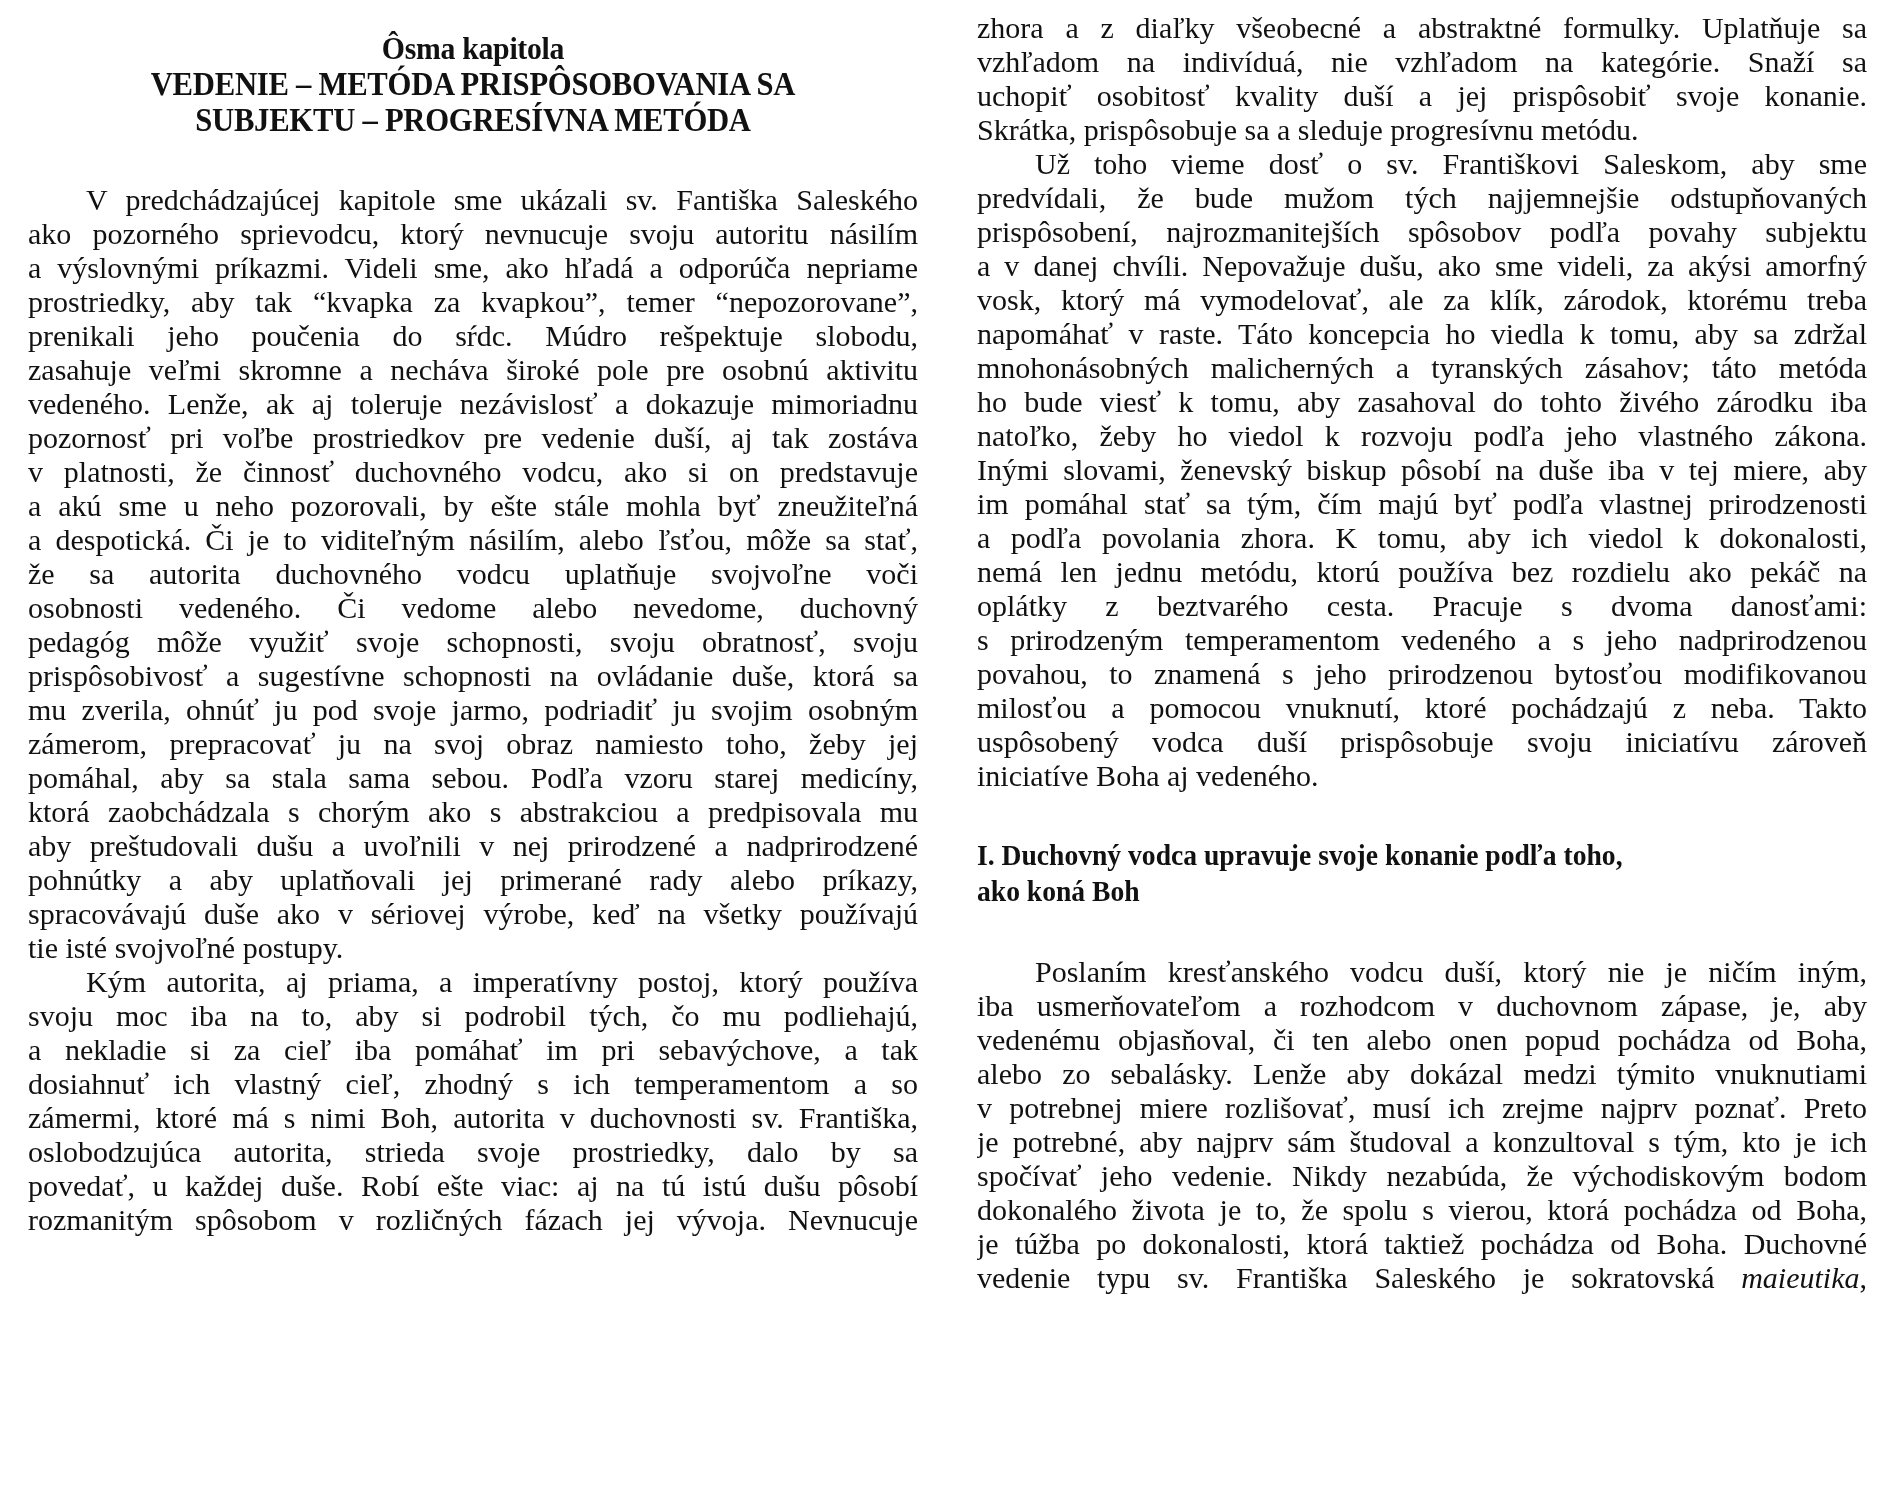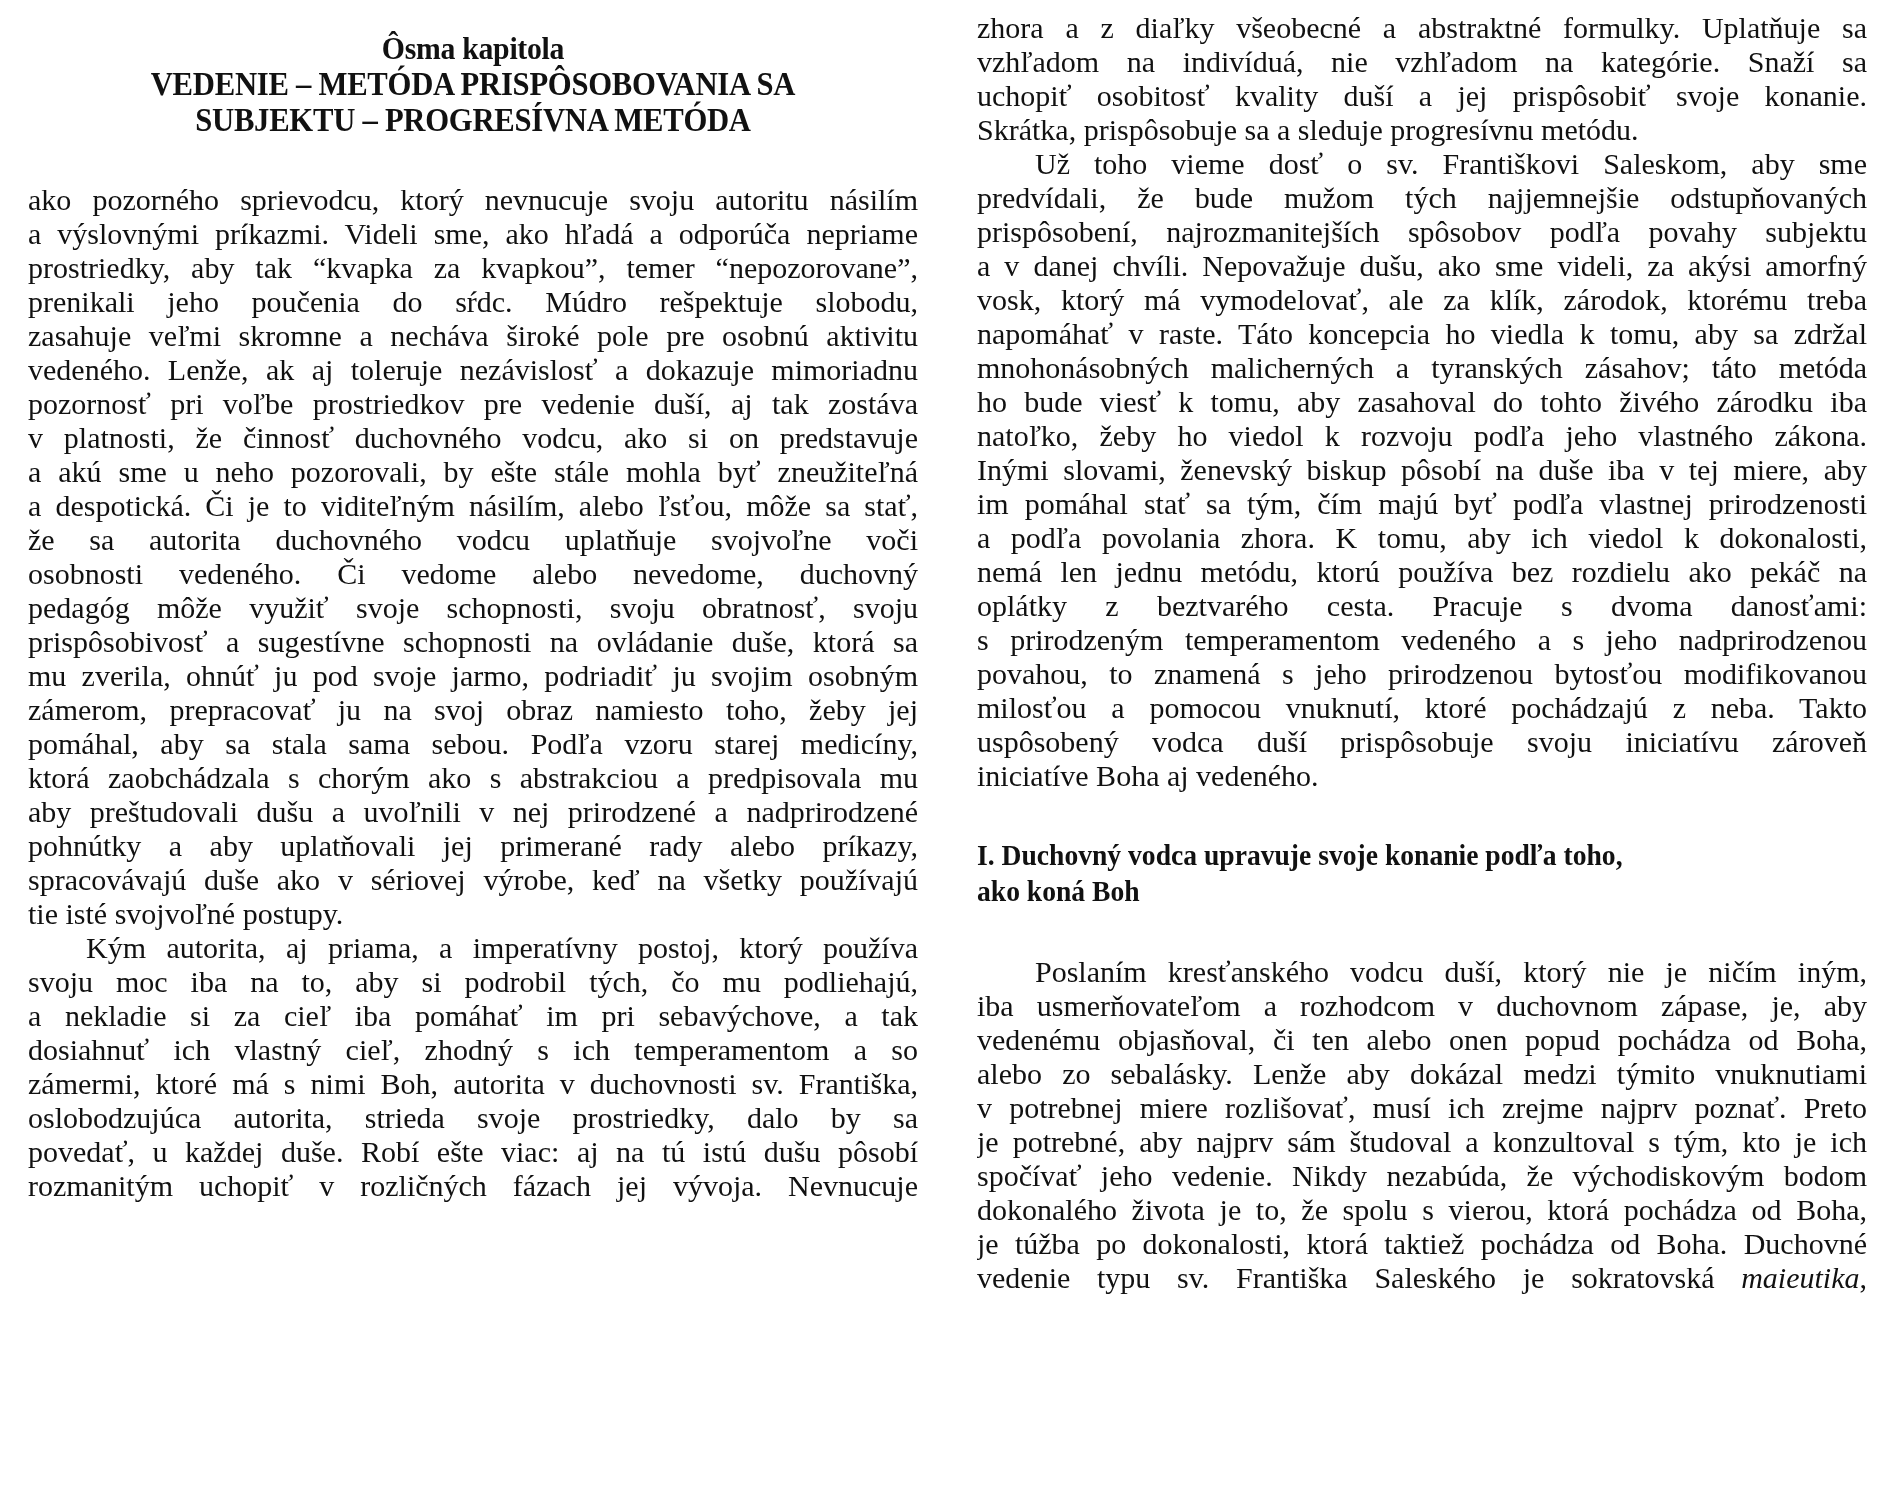--- a/index.html
+++ b/index.html
@@ -47,20 +47,21 @@
 <body>
 
 <div class="col col-left">
   <div class="chapter-head">
     <span class="l t1">Ôsma kapitola</span>
     <span class="l">VEDENIE – METÓDA PRISPÔSOBOVANIA SA</span>
     <span class="l">SUBJEKTU – PROGRESÍVNA METÓDA</span>
   </div>
   <div id="left-body" style="margin-top:45px;">
       <div class="para">
+        <span class="line indent">V predchádzajúcej kapitole sme ukázali sv. Fantiška Saleského</span>
         <span class="line">ako pozorného sprievodcu, ktorý nevnucuje svoju autoritu násilím</span>
         <span class="line">a výslovnými príkazmi. Videli sme, ako hľadá a odporúča nepriame</span>
         <span class="line">prostriedky, aby tak “kvapka za kvapkou”, temer “nepozorovane”,</span>
         <span class="line">prenikali jeho poučenia do sŕdc. Múdro rešpektuje slobodu,</span>
         <span class="line">zasahuje veľmi skromne a necháva široké pole pre osobnú aktivitu</span>
         <span class="line">vedeného. Lenže, ak aj toleruje nezávislosť a dokazuje mimoriadnu</span>
         <span class="line">pozornosť pri voľbe prostriedkov pre vedenie duší, aj tak zostáva</span>
         <span class="line">v platnosti, že činnosť duchovného vodcu, ako si on predstavuje</span>
         <span class="line">a akú sme u neho pozorovali, by ešte stále mohla byť zneužiteľná</span>
         <span class="line">a despotická. Či je to viditeľným násilím, alebo ľsťou, môže sa stať,</span>
@@ -78,21 +79,21 @@
         <span class="line last">tie isté svojvoľné postupy.</span>
       </div>
       <div class="para">
         <span class="line indent">Kým autorita, aj priama, a imperatívny postoj, ktorý používa</span>
         <span class="line">svoju moc iba na to, aby si podrobil tých, čo mu podliehajú,</span>
         <span class="line">a nekladie si za cieľ iba pomáhať im pri sebavýchove, a tak</span>
         <span class="line">dosiahnuť ich vlastný cieľ, zhodný s ich temperamentom a so</span>
         <span class="line">zámermi, ktoré má s nimi Boh, autorita v duchovnosti sv. Františka,</span>
         <span class="line">oslobodzujúca autorita, strieda svoje prostriedky, dalo by sa</span>
         <span class="line">povedať, u každej duše. Robí ešte viac: aj na tú istú dušu pôsobí</span>
-        <span class="line">rozmanitým uchopiť v rozličných fázach jej vývoja. Nevnucuje</span>
+        <span class="line">rozmanitým spôsobom v rozličných fázach jej vývoja. Nevnucuje</span>
       </div>
     </div>
 </div>
 
 <div class="col col-right">
   <div id="right-body" style="margin-top:11px;">
       <div class="para">
         <span class="line">zhora a z diaľky všeobecné a abstraktné formulky. Uplatňuje sa</span>
         <span class="line">vzhľadom na indivíduá, nie vzhľadom na kategórie. Snaží sa</span>
         <span class="line">uchopiť osobitosť kvality duší a jej prispôsobiť svoje konanie.</span>

